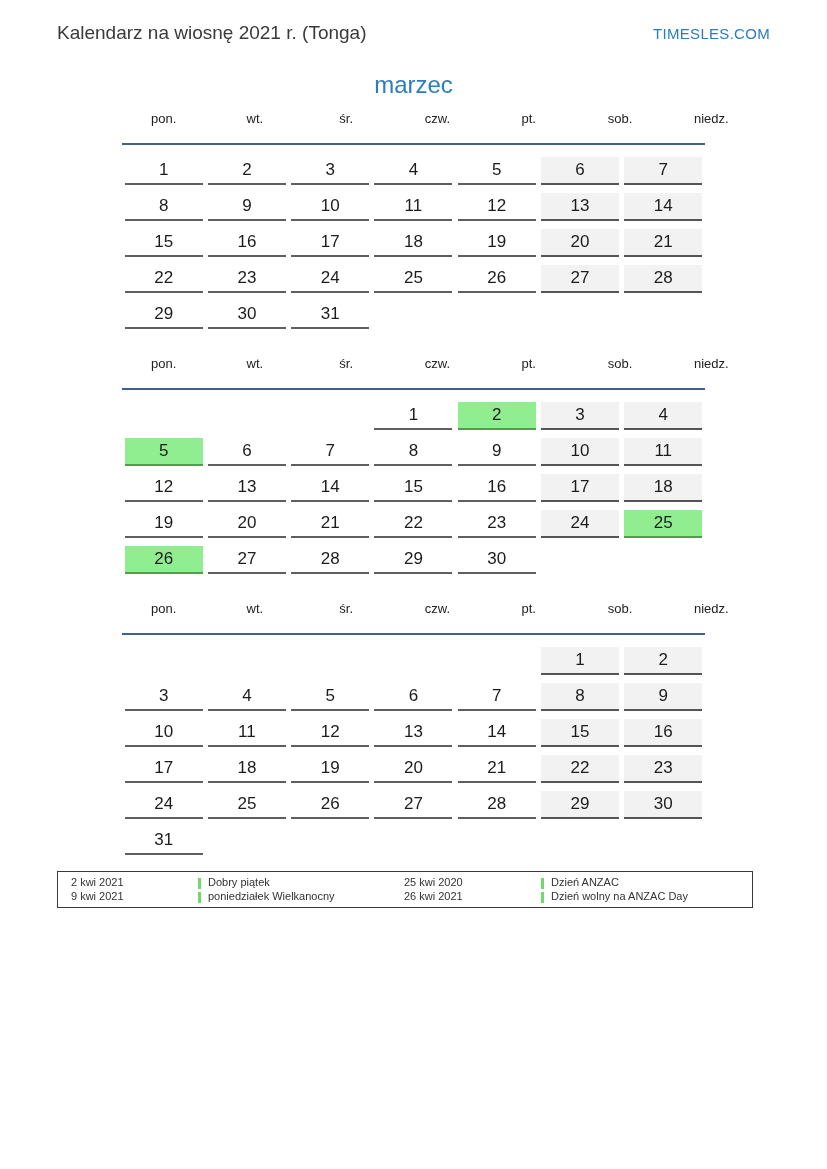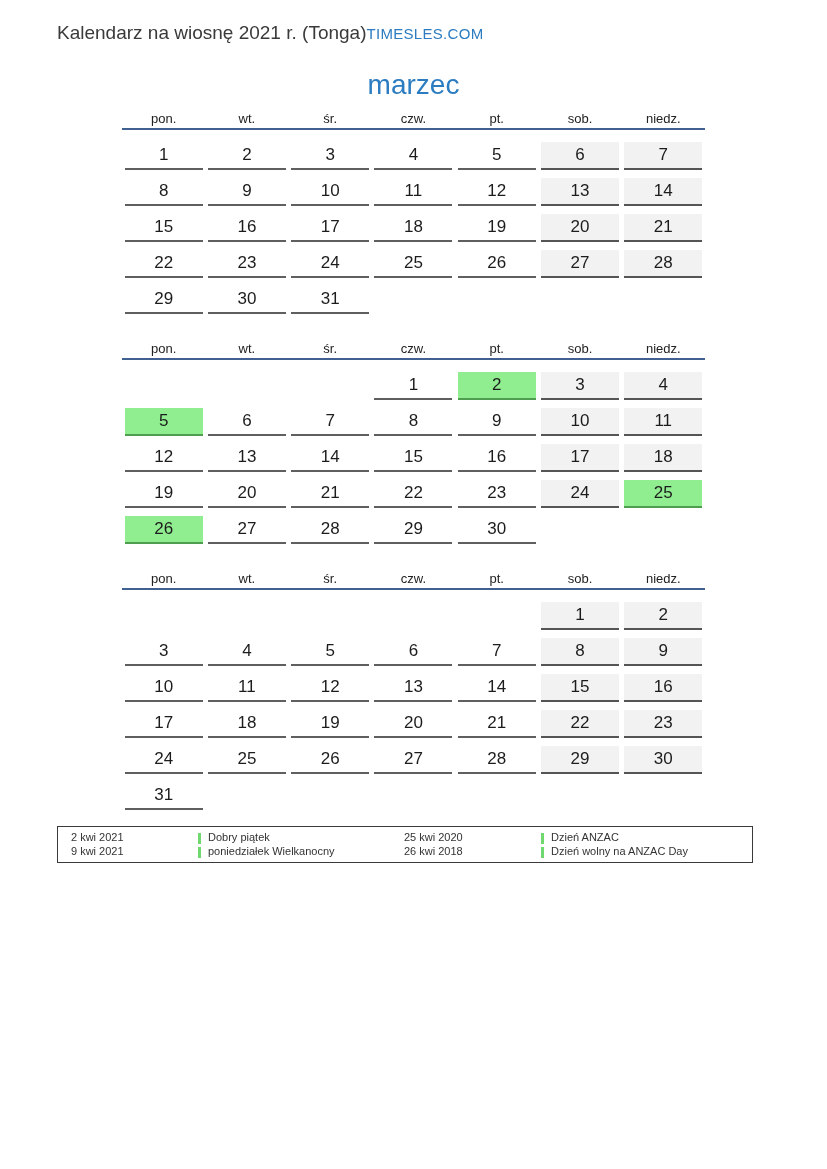--- a/index.html
+++ b/index.html
@@ -14,34 +14,34 @@
     --ink:#1c1c1c;
   }
   *{box-sizing:border-box;margin:0;padding:0;}
   html,body{background:#ffffff;}
   body{
     width:827px;height:1169px;margin:0 auto;position:relative;
     font-family:"Liberation Sans",sans-serif;color:var(--ink);overflow:hidden;
   }
   
   .topbar{
-    display:flex;justify-content:flex-start;align-items:baseline;
-    padding:20px 83px 0 57px;
+    display:flex;justify-content:space-between;align-items:baseline;
+    padding:20px 57px 0 57px;
   }
   .page-title{font-size:19px;line-height:26px;color:#3a3a3a;font-weight:400;}
   .site-link{font-size:15px;color:var(--accent);text-decoration:none;letter-spacing:.3px;}
   
   .calendar{width:583px;margin:26px auto 0 auto;}
   .month + .month{margin-top:28px;}
   .month-title{
-    text-align:center;font-size:28px;line-height:26px;color:var(--accent);
+    text-align:center;font-size:24px;line-height:26px;color:var(--accent);
     font-weight:400;margin-bottom:14px;
   }
   .weekday-row{
-    display:flex;border-bottom:2px solid var(--rule);padding-bottom:2px;
+    display:flex;border-bottom:2px solid var(--rule);padding-bottom:17px;gap:8px;
   }
   .wd-head{
     flex:0 0 14.2857%;text-align:center;font-size:13px;line-height:14px;color:#222;
   }
   .weeks{padding-top:4px;}
   .week-row{display:flex;margin-top:8px;}
   .cell{
     flex:0 0 83.28px;width:83.28px;margin:0;
     padding:0 2.6px;background-clip:content-box;
   }
@@ -494,18 +494,18 @@
     <div class="legend-date">25 kwi 2020</div>
     <div class="legend-name">
       <span class="legend-marker"></span>
       <span>Dzień ANZAC</span>
     </div>
     <div class="legend-date">9 kwi 2021</div>
     <div class="legend-name">
       <span class="legend-marker"></span>
       <span>poniedziałek Wielkanocny</span>
     </div>
-    <div class="legend-date">26 kwi 2018</div>
+    <div class="legend-date">26 kwi 2021</div>
     <div class="legend-name">
       <span class="legend-marker"></span>
       <span>Dzień wolny na ANZAC Day</span>
     </div>
   </footer>
 
 </body></html>

